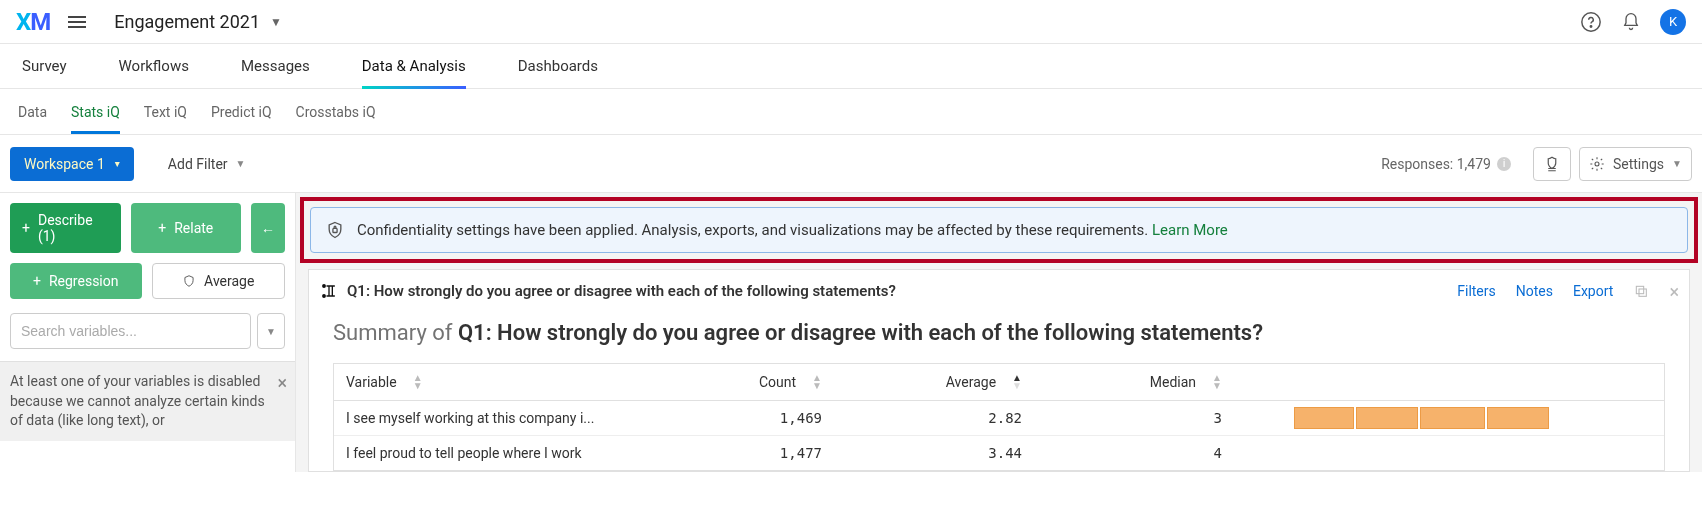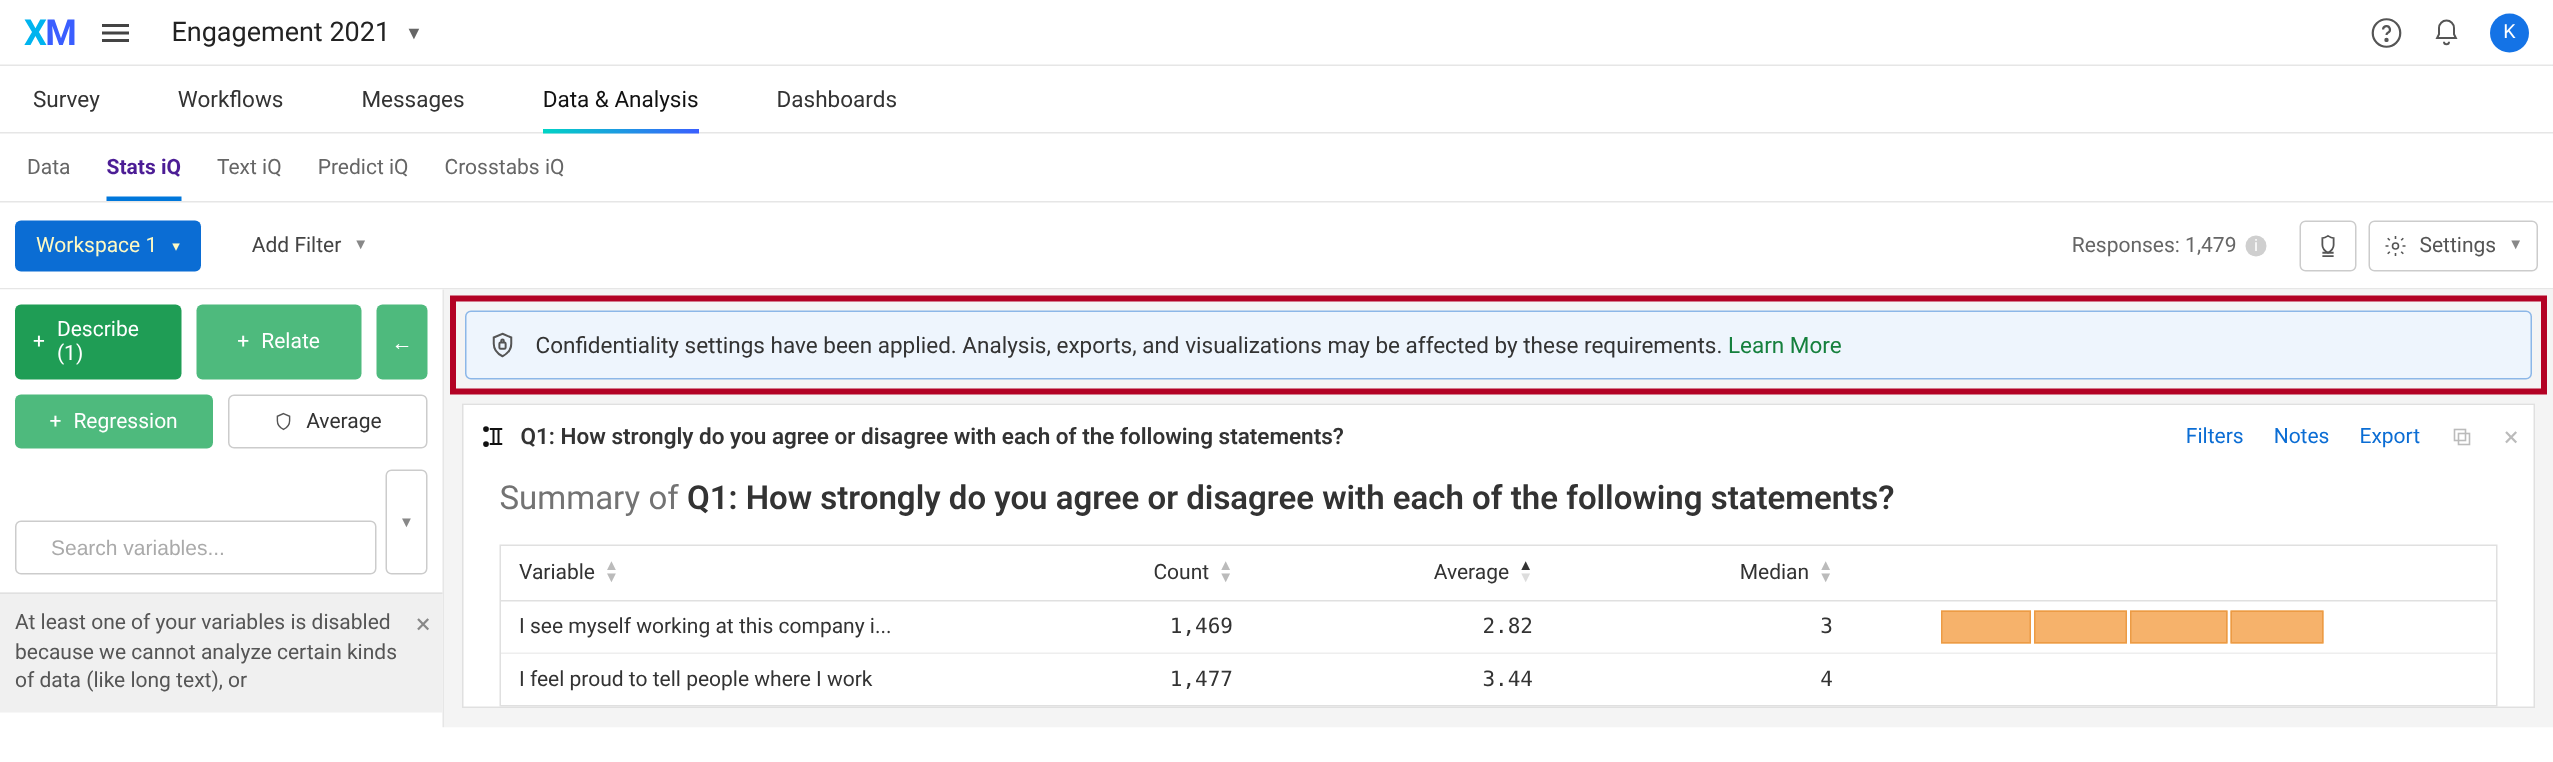--- a/index.html
+++ b/index.html
@@ -14,59 +14,59 @@
   .project-name .chev { font-size: 12px; color: #666; }
   .topbar-spacer { flex: 1; }
   .topbar-icon { width: 30px; height: 30px; display: flex; align-items: center; justify-content: center; color: #555; margin-left: 10px; cursor: pointer; border-radius: 50%; }
   .avatar { width: 26px; height: 26px; border-radius: 50%; background: #1473E6; color: #fff; display: flex; align-items: center; justify-content: center; font-size: 13px; margin-left: 14px; cursor: pointer; }
   .main-tabs { display: flex; gap: 52px; padding: 0 22px; height: 45px; border-bottom: 1px solid #e6e6e6; align-items: stretch; }
   .main-tab { display: flex; align-items: center; color: #333; cursor: pointer; position: relative; font-size: 15px; }
   .main-tab.active { color: #111; }
   .main-tab.active::after { content: ""; position: absolute; left: 0; right: 0; bottom: -1px; height: 3px; background: linear-gradient(90deg, #00D4C5, #3A5EFF); }
   .sub-tabs { display: flex; gap: 24px; padding: 0 18px; height: 46px; align-items: center; border-bottom: 1px solid #e6e6e6; font-size: 14px; }
   .sub-tab { color: #666; cursor: pointer; position: relative; padding: 13px 0; }
-  .sub-tab.active { color: #4c1d95; font-weight: 700; }
+  .sub-tab.active { color: #15803d; font-weight: 400; }
   .sub-tab.active::after { content: ""; position: absolute; left: 0; right: 0; bottom: -1px; height: 3px; background: #0077db; }
   .toolbar { display: flex; align-items: center; height: 58px; padding: 0 10px; border-bottom: 1px solid #e6e6e6; }
   .workspace-btn { background: #0b6dd4; color: #fef9c3; border-radius: 4px; padding: 9px 14px; display: flex; align-items: center; gap: 10px; cursor: pointer; font-size: 14px; }
   .workspace-btn .chev { font-size: 10px; }
   .add-filter { margin-left: 34px; color: #444; display: flex; align-items: center; gap: 8px; cursor: pointer; }
   .toolbar-spacer { flex: 1; }
   .responses { color: #666; margin-right: 14px; display: flex; align-items: center; gap: 6px; }
   .info-dot { width: 14px; height: 14px; border-radius: 50%; background: #cfcfcf; color: #fff; font-size: 11px; display: inline-flex; align-items: center; justify-content: center; }
   .icon-btn { border: 1px solid #ccc; border-radius: 4px; height: 34px; display: flex; align-items: center; justify-content: center; padding: 0 9px; margin-left: 8px; cursor: pointer; color: #555; gap: 8px; background: #fff; }
   .body-wrap { display: flex; }
   .sidebar { width: 296px; padding: 10px; border-right: 1px solid #e6e6e6; background: #fff; }
   .side-row { display: flex; gap: 10px; margin-bottom: 10px; }
   .green-btn { background: #1f9d55; color: #fff; border-radius: 4px; padding: 9px 12px; display: flex; align-items: center; gap: 8px; cursor: pointer; font-size: 14px; flex: 1; justify-content: center; }
   .green-btn.light { background: #4eba7d; }
   .arrow-back { background: #4eba7d; color: #fff; border-radius: 4px; width: 34px; display: flex; align-items: center; justify-content: center; cursor: pointer; }
   .outline-btn { border: 1px solid #ccc; border-radius: 4px; padding: 9px 12px; display: flex; align-items: center; gap: 8px; cursor: pointer; color: #333; background: #fff; flex: 1; justify-content: center; }
   .search-row { display: flex; gap: 6px; margin-top: 14px; margin-bottom: 12px; }
-  .search-input { flex: 1; border: 1px solid #ccc; border-radius: 4px; padding: 9px 23px; font-size: 14px; color: #8b5cf6; margin-top: 34px; }
+  .search-input { flex: 1; border: 1px solid #ccc; border-radius: 4px; padding: 9px 10px; font-size: 14px; color: #8b5cf6; }
   .search-input::placeholder { color: #aaa; }
   .search-caret { border: 1px solid #ccc; border-radius: 4px; width: 28px; display: flex; align-items: center; justify-content: center; cursor: pointer; color: #888; }
   .notice-box { background: #f0f0f0; border-top: 1px solid #e0e0e0; margin: 0 -10px; padding: 10px 30px 10px 10px; color: #555; position: relative; font-size: 14px; line-height: 1.4; }
   .notice-close { position: absolute; right: 8px; top: 8px; cursor: pointer; color: #888; font-size: 18px; }
   .main { flex: 1; background: #f4f4f4; padding: 0; position: relative; }
   .highlight-frame { border: 4px solid #b30224; margin: 4px; padding: 6px; background: #f4f4f4; }
   .alert { background: #eef5fd; border: 1px solid #8cb7e8; border-radius: 4px; padding: 12px 14px; display: flex; align-items: center; gap: 12px; color: #333; font-size: 15px; }
   .alert a { color: #15803d; text-decoration: none; }
   .card { margin: 6px 12px 0 12px; background: #fff; border: 1px solid #e0e0e0; }
   .card-header { display: flex; align-items: center; padding: 10px 10px 6px 10px; gap: 8px; }
   .q-icon { width: 20px; display: flex; align-items: center; }
   .q-title { font-weight: 600; font-size: 15px; flex: 1; }
   .card-links { display: flex; gap: 20px; align-items: center; color: #0b6dd4; }
   .card-links span { cursor: pointer; }
   .card-links .icon-muted { color: #bbb; cursor: pointer; }
   .summary-title { padding: 12px 24px; font-size: 22px; color: #737373; }
   .summary-title strong { color: #333; font-weight: 600; }
   .tbl { margin: 6px 24px 0 24px; border: 1px solid #e0e0e0; }
   .tbl-head { display: flex; border-bottom: 1px solid #e0e0e0; background: #fff; }
-  .th { padding: 10px 12px; font-size: 14px; color: #333; display: flex; align-items: center; gap: 6px; }
+  .th { padding: 10px 12px; font-size: 14px; color: #333; display: flex; align-items: center; gap: 16px; }
   .th .sort { color: #bbb; font-size: 10px; line-height: 8px; text-align: center; }
   .th .sort.active-up .up { color: #333; }
   .col-var { flex: 0 0 300px; }
   .col-num { flex: 0 0 200px; justify-content: flex-end; }
   .col-chart { flex: 1; }
   .tbl-row { display: flex; border-bottom: 1px solid #eee; }
   .td { padding: 9px 12px; font-size: 14px; }
   .td-var { flex: 0 0 300px; white-space: nowrap; overflow: hidden; text-overflow: ellipsis; }
   .td-num { flex: 0 0 200px; text-align: right; font-family: ui-monospace, Menlo, Consolas, monospace; }
   .td-chart { flex: 1; display: flex; align-items: center; gap: 2px; padding: 4px 2px; }

